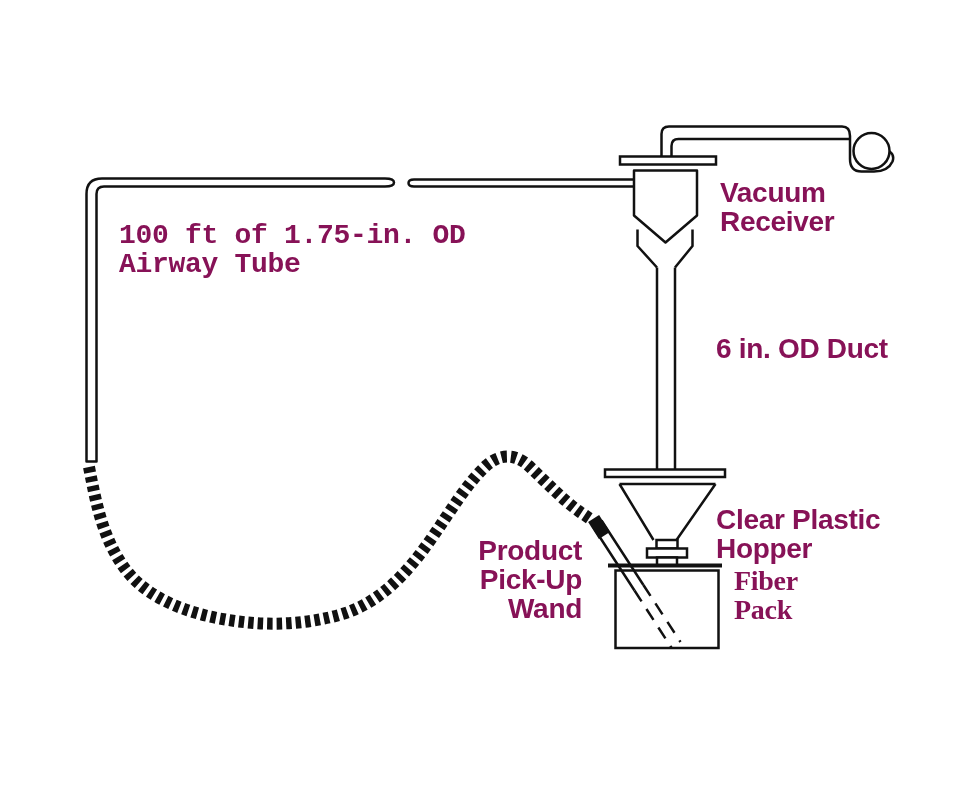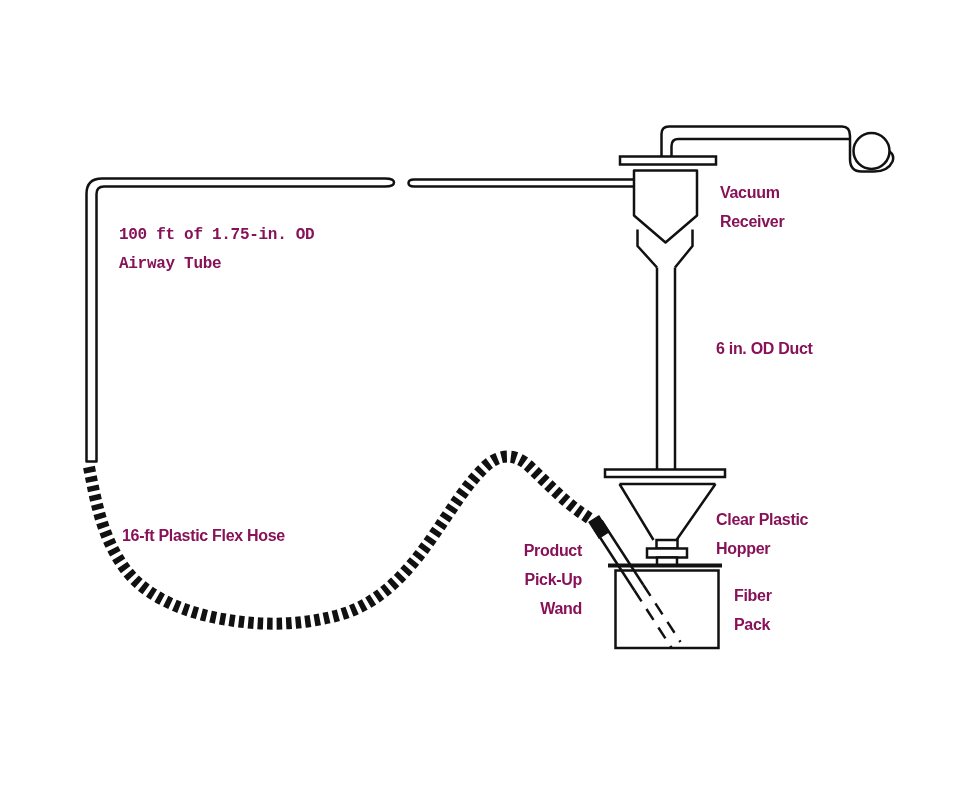--- a/index.html
+++ b/index.html
@@ -9,21 +9,21 @@
     height: 799px;
     background: var(--bg-color, #ffffff);
     font-family: "Liberation Sans", sans-serif;
     overflow: hidden;
   }
   .stage svg { position: absolute; top: 0; left: 0; }
   .lbl {
     position: absolute;
     color: var(--label-color, #871257);
     font-weight: 700;
-    font-size: 16px;
+    font-size: 28px;
     line-height: 29px;
     letter-spacing: -0.3px;
     white-space: pre-line;
   }
   .lbl.right { text-align: right; }
   .ln { fill: none; stroke: var(--line-color, #111111); stroke-width: 2.5; }
   .ln-join { stroke-linejoin: round; }
   .fillwhite { fill: #ffffff; }
   .thick { stroke-width: 4; }
   .hose { fill: none; stroke: var(--line-color, #111111); stroke-width: 12; stroke-dasharray: 5.5 4; }
@@ -73,22 +73,21 @@
 Airway Tube</div>
 
   <div class="lbl" style="left:720px; top:178px;">Vacuum
 Receiver</div>
 
   <div class="lbl" style="left:694px; top:334px;margin-left:22px;">6 in. OD Duct</div>
 
   <div class="lbl" style="left:716px; top:505px;">Clear Plastic
 Hopper</div>
 
-  <div class="lbl" style="left:734px; top:581px;">Fiber
+  <div class="lbl" style="left:734px; top:566px;font-family:Liberation Serif, serif;">Fiber
 Pack</div>
 
   <div class="lbl right" style="left:420px; top:524px; width:162px;margin-top:12px;">Product
 Pick-Up
 Wand</div>
 
-  <div class="lbl" style="left:122px; top:521px;">16-ft Plastic Flex Hose</div>
 
 </div>
 
 </body></html>

